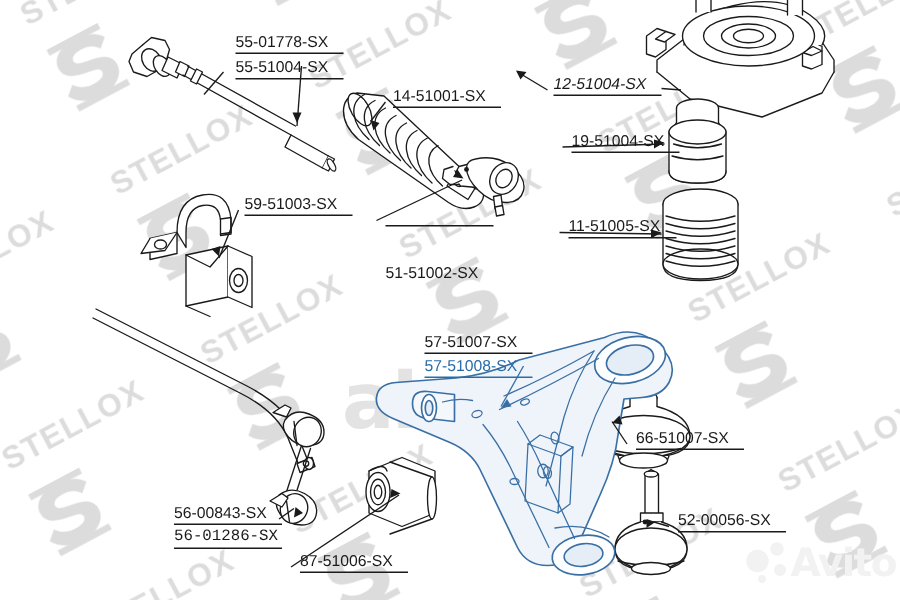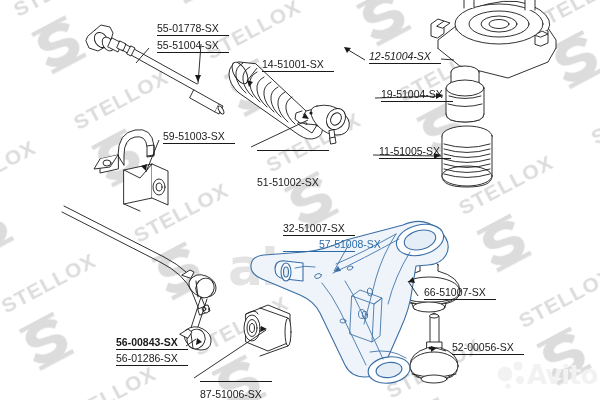--- a/index.html
+++ b/index.html
@@ -14,21 +14,21 @@
 
   .lbl{
     position:absolute;
     font-family:"Liberation Sans",sans-serif;
     font-size:10.5px;
     line-height:12px;
     color:#1a1a1a;
     white-space:nowrap;
     letter-spacing:0px;
   }
-  .lbl.blue{color:#2b6ca8;margin-left:36px;}
+  .lbl.blue{color:#2b6ca8;}
   .ulbox{position:absolute;border-bottom:1px solid #1a1a1a;}
   .ulbox.blue{border-bottom-color:#2b6ca8;}
 </style>
 </head>
 <body>
 
 <div id="stage">
 
   <svg class="layer" id="wm-stellox" viewBox="0 0 600 400">
     <defs>
@@ -319,33 +319,33 @@
       <div class="lbl" style="left: 369px; top: 50px; font-style: italic;">12-51004-SX</div>
       <div class="ulbox" style="left: 369px; top: 63px; width: 72px;"></div>
       <div class="lbl" style="left: 381px; top: 88px;">19-51004-SX</div>
       <div class="ulbox" style="left: 381px; top: 101px; width: 72px;"></div>
       <div class="lbl" style="left: 379px; top: 145px;">11-51005-SX</div>
       <div class="ulbox" style="left: 379px; top: 158px; width: 72px;"></div>
       <div class="lbl" style="left: 163px; top: 130px;">59-51003-SX</div>
       <div class="ulbox" style="left: 163px; top: 143px; width: 72px;"></div>
       <div class="lbl" style="left: 257px; top: 137px; margin-top: 39px;">51-51002-SX</div>
       <div class="ulbox" style="left: 257px; top: 150px; width: 72px;"></div>
-      <div class="lbl" style="left: 283px; top: 222px;">32-51007-SX</div>
+      <div class="lbl" style="left: 283px; top: 222px;">57-51007-SX</div>
       <div class="ulbox" style="left: 283px; top: 235px; width: 72px;"></div>
       <div class="lbl blue" style="left: 283px; top: 238px;">57-51008-SX</div>
       <div class="ulbox blue" style="left: 283px; top: 251px; width: 72px;"></div>
       <div class="lbl" style="left: 424px; top: 286px;">66-51007-SX</div>
       <div class="ulbox" style="left: 424px; top: 299px; width: 72px;"></div>
       <div class="lbl" style="left: 452px; top: 341px;">52-00056-SX</div>
       <div class="ulbox" style="left: 452px; top: 354px; width: 72px;"></div>
-      <div class="lbl" style="left: 116px; top: 336px; font-weight: bold;">56-00843-SX</div>
+      <div class="lbl" style="left: 116px; top: 336px;">56-00843-SX</div>
       <div class="ulbox" style="left: 116px; top: 349px; width: 72px;"></div>
-      <div class="lbl" style="left: 116px; top: 352px;">56-01286-SX</div>
+      <div class="lbl" style="left: 116px; top: 352px; font-family: Liberation Mono, monospace;">56-01286-SX</div>
       <div class="ulbox" style="left: 116px; top: 365px; width: 72px;"></div>
-      <div class="lbl" style="left: 200px; top: 388px;">87-51006-SX</div>
+      <div class="lbl" style="left: 200px; top: 368px;">87-51006-SX</div>
       <div class="ulbox" style="left: 200px; top: 381px; width: 72px;"></div>
     </div>
 
   <svg class="layer" id="wm-avito" viewBox="0 0 600 400">
     <g fill="#f2f2f2">
       <circle cx="505" cy="374" r="7.5"></circle>
       <circle cx="518" cy="366" r="4.5"></circle>
       <circle cx="520" cy="380" r="4"></circle>
       <circle cx="508" cy="386" r="2.6"></circle>
     </g>

